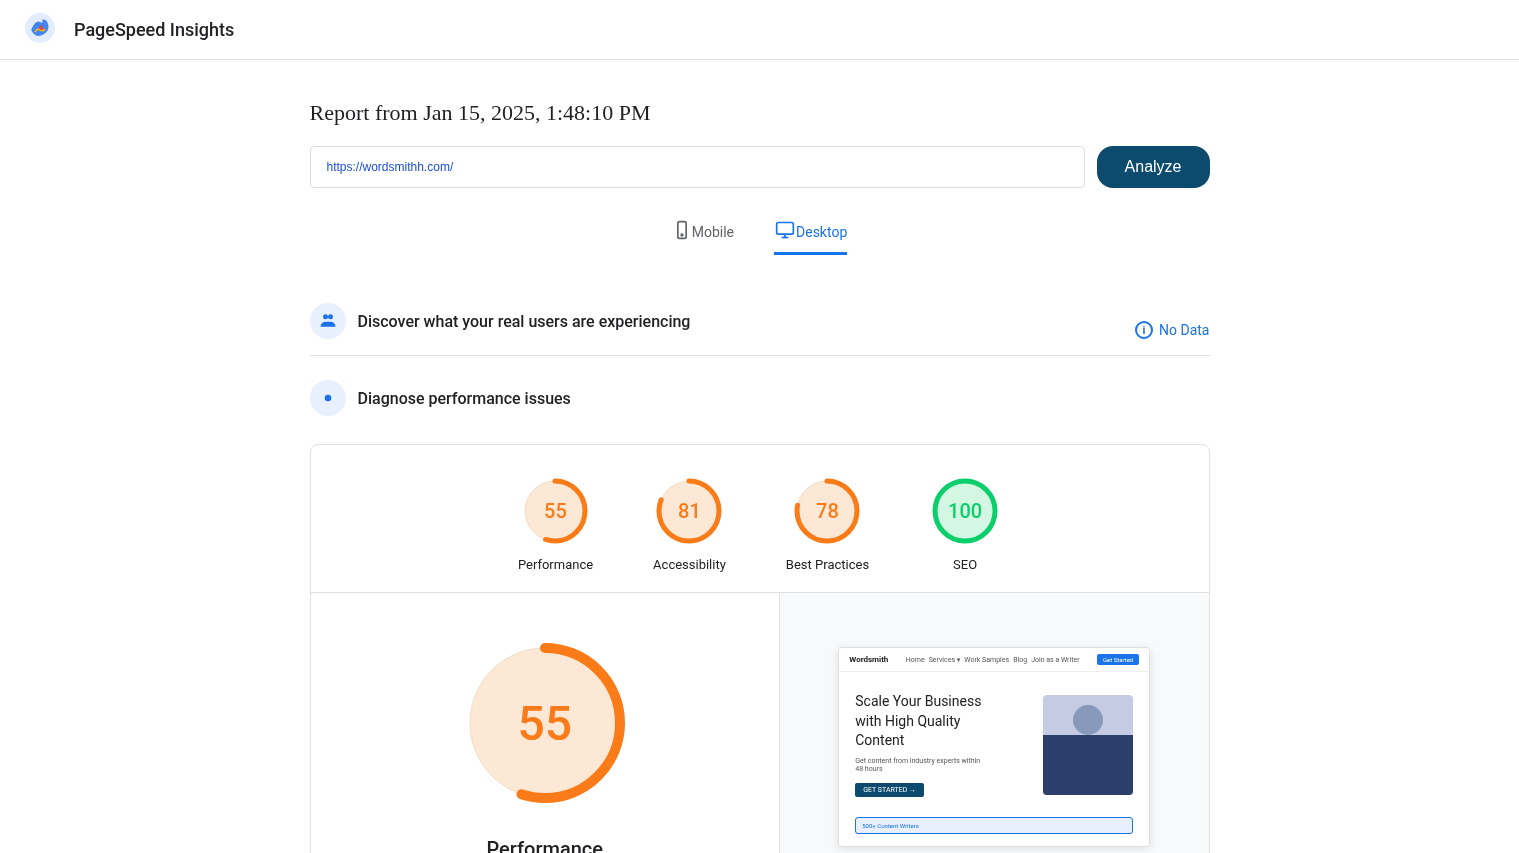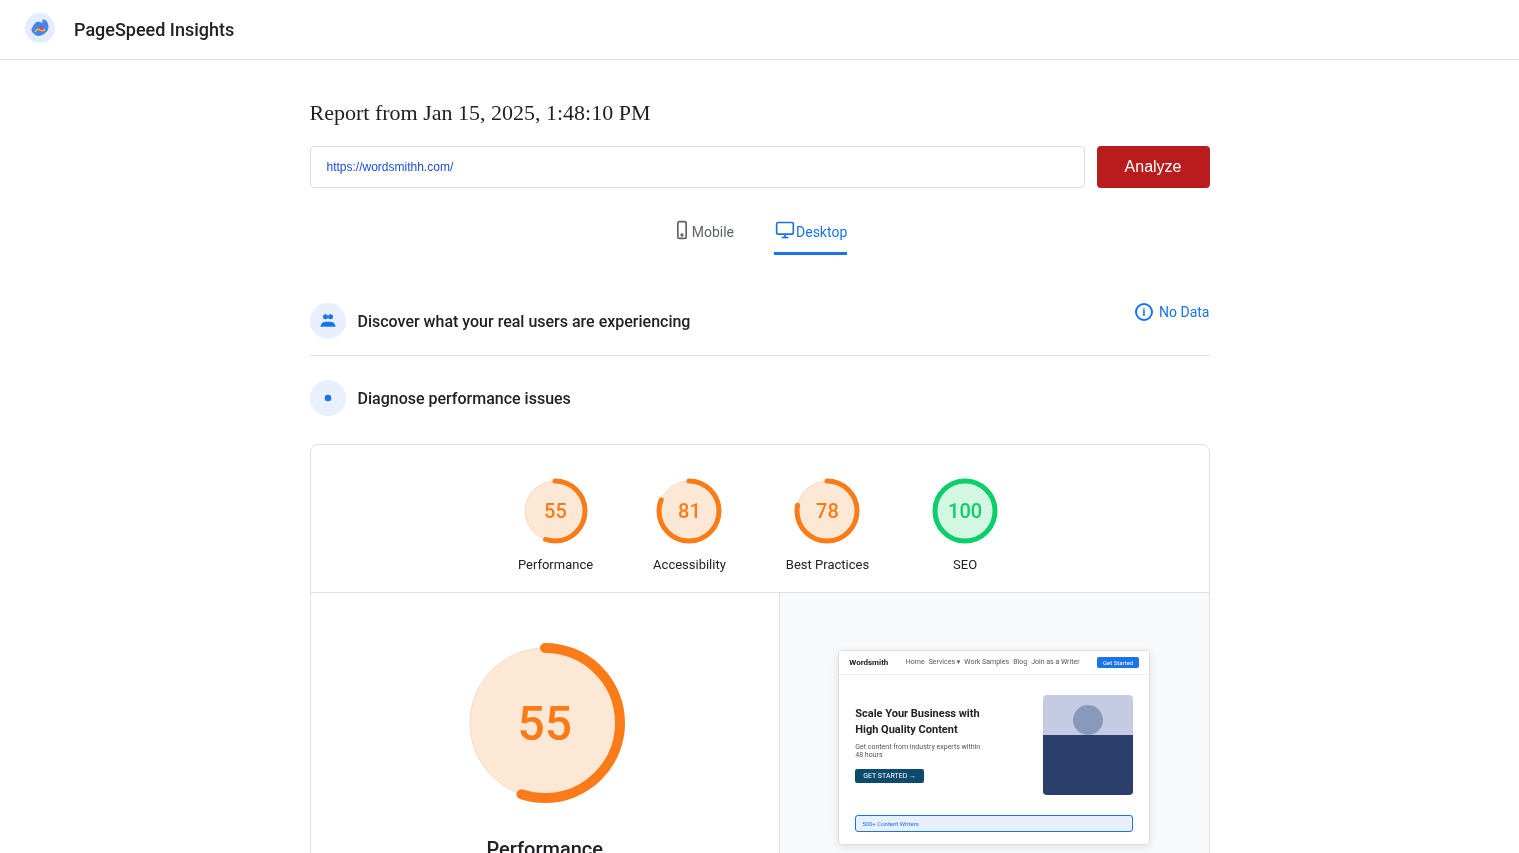--- a/index.html
+++ b/index.html
@@ -52,24 +52,24 @@
     .url-input {
       flex: 1;
       padding: 12px 16px;
       font-size: 12px;
       border: 1px solid #dadce0;
       border-radius: 4px;
       outline: none;
       color: #1d4ed8;
     }
     .analyze-button {
-      background: #b91c1c;
+      background: #0c4a6e;
       color: #fff;
       border: none;
-      border-radius: 4px;
+      border-radius: 16px;
       padding: 12px 28px;
       font-size: 16px;
       font-weight: 500;
       cursor: pointer;
       white-space: nowrap;
     }
 
     
     .device-tabs {
       display: flex;
@@ -90,21 +90,21 @@
       color: #1a73e8;
       border-bottom: 3px solid #1a73e8;
     }
     .device-tab-icon {
       font-size: 18px;
     }
 
     
     .section-row {
       display: flex;
-      align-items: flex-start;
+      align-items: flex-end;
       justify-content: space-between;
       padding: 16px 0;
       border-bottom: 1px solid #e0e0e0;
       margin-bottom: 8px;
     }
     .section-left {
       display: flex;
       align-items: center;
       gap: 12px;
     }
@@ -270,22 +270,22 @@
       font-size: 6px;
     }
     .preview-hero {
       padding: 20px 16px;
       display: flex;
       align-items: center;
       justify-content: space-between;
       background: #fff;
     }
     .preview-hero-text h2 {
-      font-size: 11px;
-      font-weight: 700;
+      font-size: 14px;
+      font-weight: 400;
       color: #202124;
       line-height: 1.4;
       max-width: 130px;
     }
     .preview-hero-text p {
       font-size: 7px;
       color: #555;
       margin: 6px 0;
       max-width: 130px;
     }

